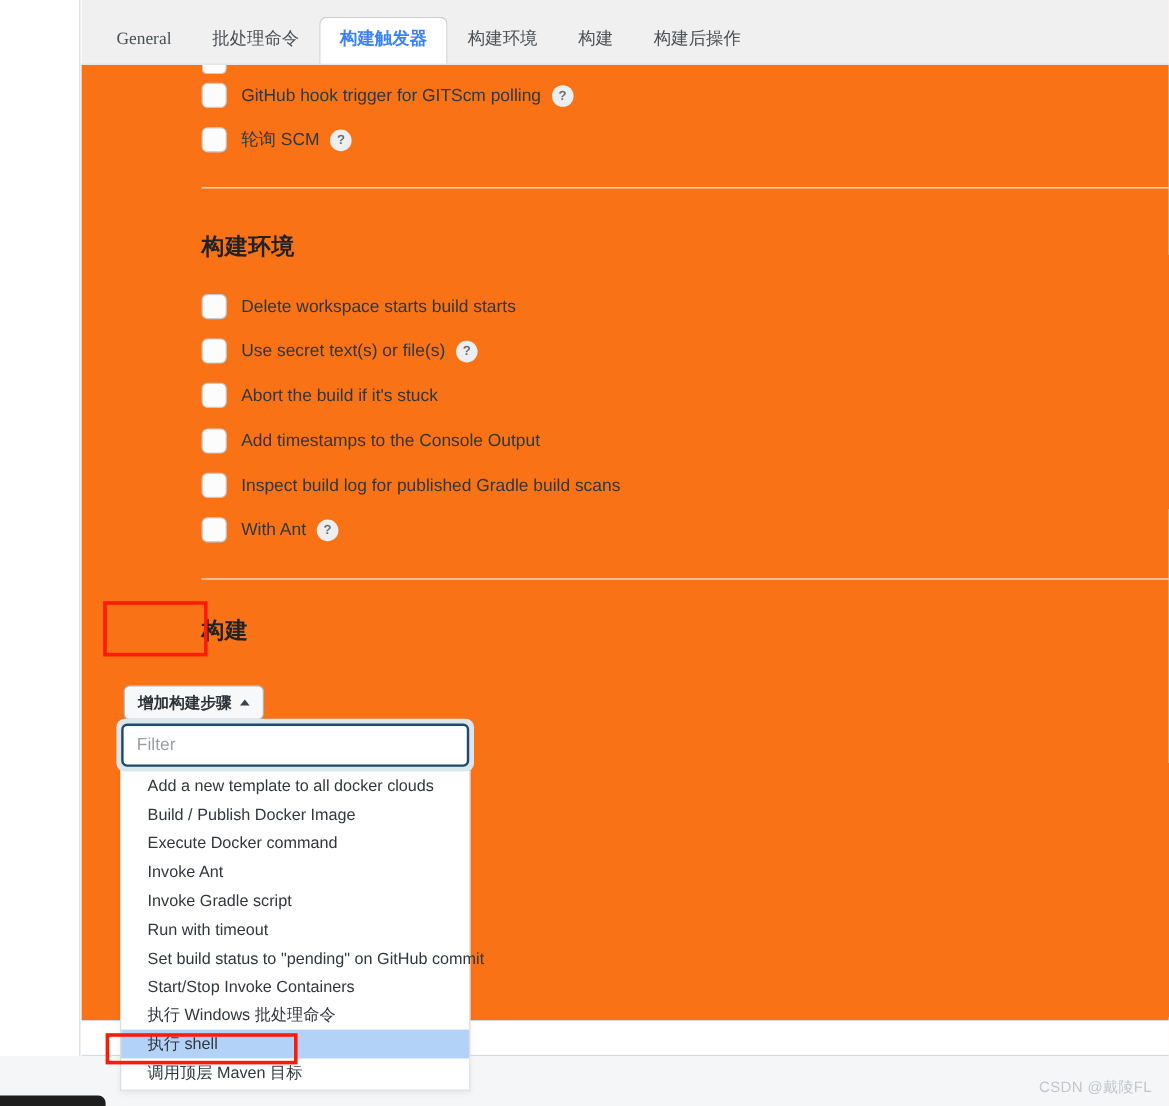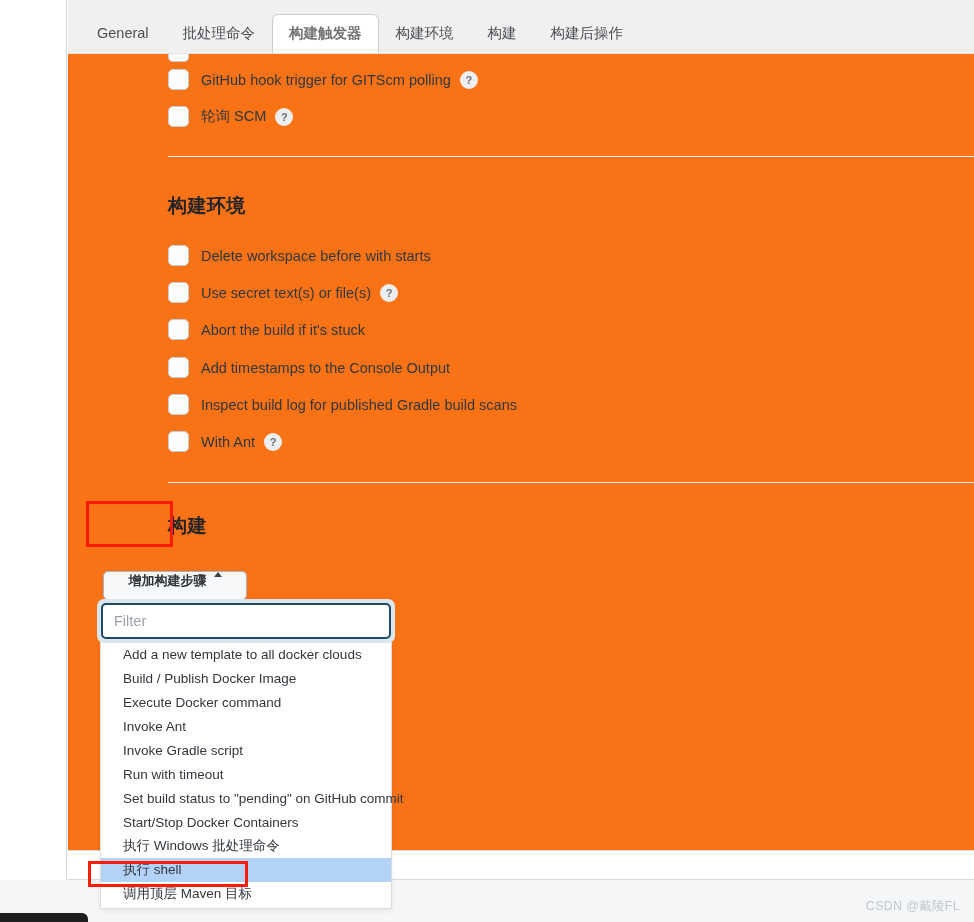--- a/index.html
+++ b/index.html
@@ -70,27 +70,28 @@
     font-size: 14.5px;
     color: #4a4f54;
     padding: 10px 16px 12px 16px;
     white-space: nowrap;
     line-height: 1.2;
     border: 1px solid transparent;
     border-bottom: none;
     box-sizing: border-box;
     background: transparent;
     cursor: pointer;
+    font-family: Liberation Serif, serif;
   }
   .tab.active {
     background: #ffffff;
     border-color: #c9ccd0;
     border-top-left-radius: 6px;
     border-top-right-radius: 6px;
-    color: #737373;
+    color: #3b82f6;
     font-weight: 700;
     margin-top: 15px;
   }
 
   
   .content {
     position: absolute;
     left: 68px; top: 54px;
     width: 906px; height: 796px;
     background: #f97316;
@@ -177,27 +178,27 @@
     position: absolute;
     border: 3px solid #fc1c06;
     box-sizing: border-box;
     pointer-events: none;
   }
 
   
   .addstep-btn {
     position: absolute;
     left: 103px; top: 571px;
-    width: 144px; height: 29px;
+    width: 117px; height: 29px;
     background: #f6f8f9;
     border: 1px solid #a9b4bd;
     border-radius: 5px;
     box-sizing: border-box;
     display: flex;
-    align-items: flex-start;
+    align-items: center;
     justify-content: center;
     gap: 7px;
     font-size: 13px;
     font-weight: 700;
     color: #2b3136;
     cursor: pointer;
     z-index: 4;
   }
   .caret-up {
     width: 0; height: 0;
@@ -288,21 +289,21 @@
       <span class="row-label">轮询 SCM</span>
       <span class="help">?</span>
     </div>
 
     <div class="divider" style="top:102px"></div>
 
     <div class="section-title" style="top:139px">构建环境</div>
 
     <div class="row" style="top:191px">
       <span class="cb"></span>
-      <span class="row-label">Delete workspace before with starts</span>
+      <span class="row-label">Delete workspace starts build starts</span>
     </div>
     <div class="row" style="top:228px">
       <span class="cb"></span>
       <span class="row-label">Use secret text(s) or file(s)</span>
       <span class="help">?</span>
     </div>
     <div class="row" style="top:265px">
       <span class="cb"></span>
       <span class="row-label">Abort the build if it's stuck</span>
     </div>
@@ -347,21 +348,21 @@
   </div>
 
   <div class="dropdown">
     <div class="dd-item">Add a new template to all docker clouds</div>
     <div class="dd-item">Build / Publish Docker Image</div>
     <div class="dd-item">Execute Docker command</div>
     <div class="dd-item">Invoke Ant</div>
     <div class="dd-item">Invoke Gradle script</div>
     <div class="dd-item">Run with timeout</div>
     <div class="dd-item">Set build status to "pending" on GitHub commit</div>
-    <div class="dd-item">Start/Stop Docker Containers</div>
+    <div class="dd-item">Start/Stop Invoke Containers</div>
     <div class="dd-item">执行 Windows 批处理命令</div>
     <div class="dd-item selected">执行 shell</div>
     <div class="dd-item">调用顶层 Maven 目标</div>
   </div>
 
   <div class="bottom-white-band"></div>
 
   <div class="redbox" style="left:86px; top:501px; width:87px; height:46px;"></div>
   <div class="redbox" style="left:88px; top:861px; width:160px; height:26px; z-index:9;"></div>
 

